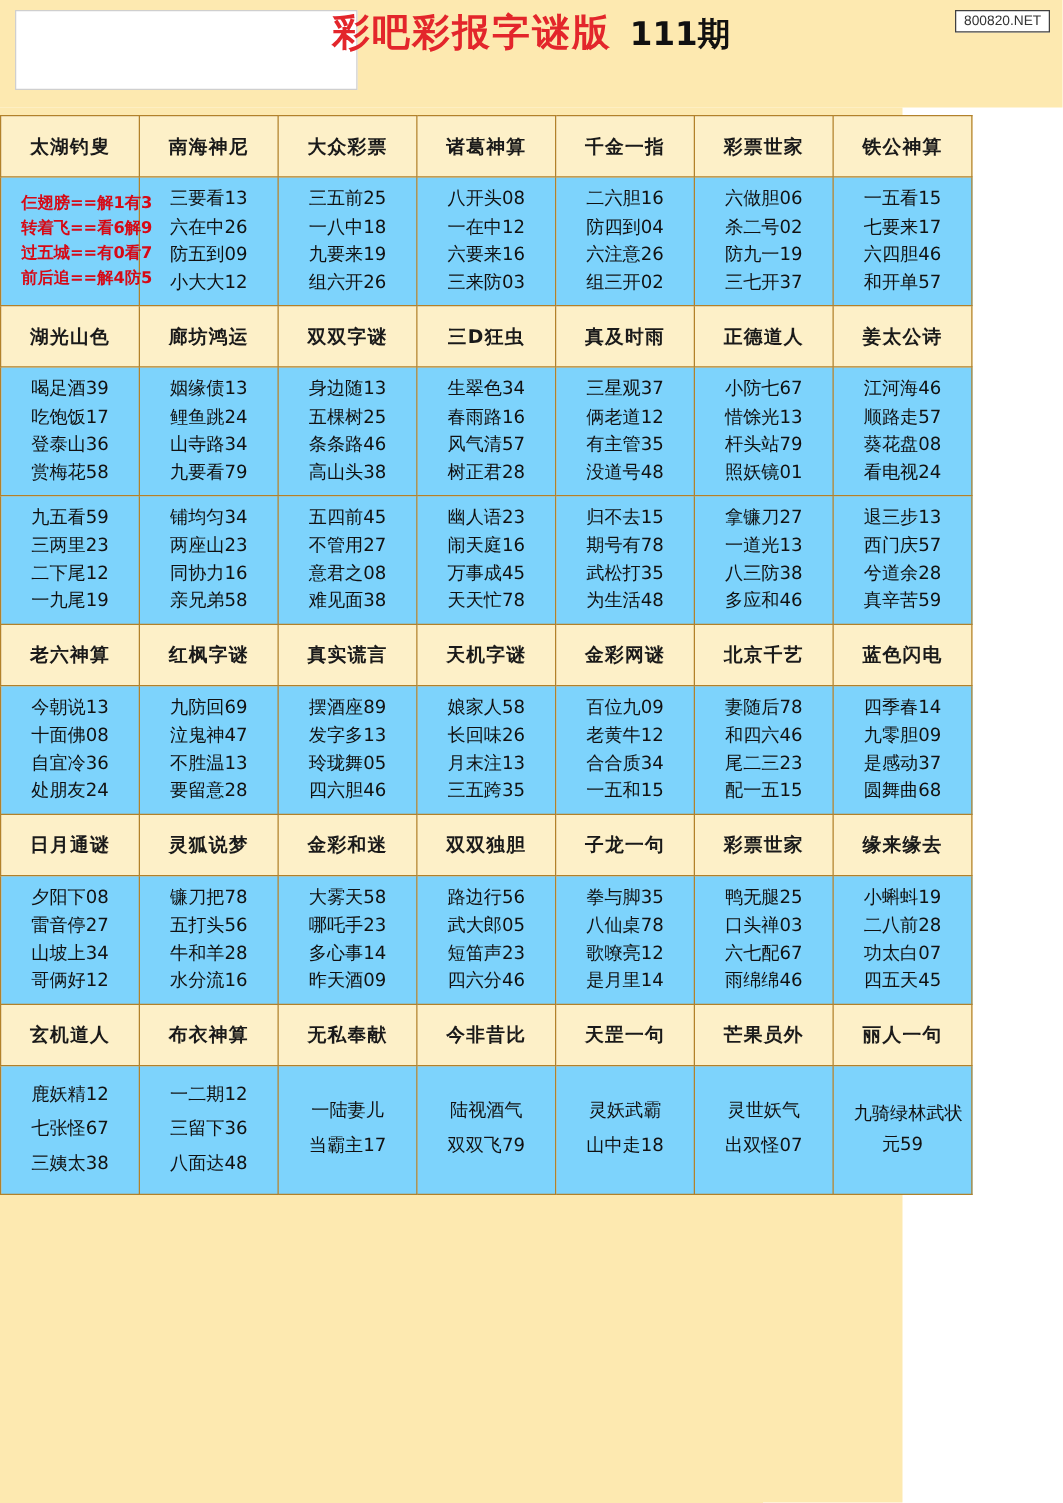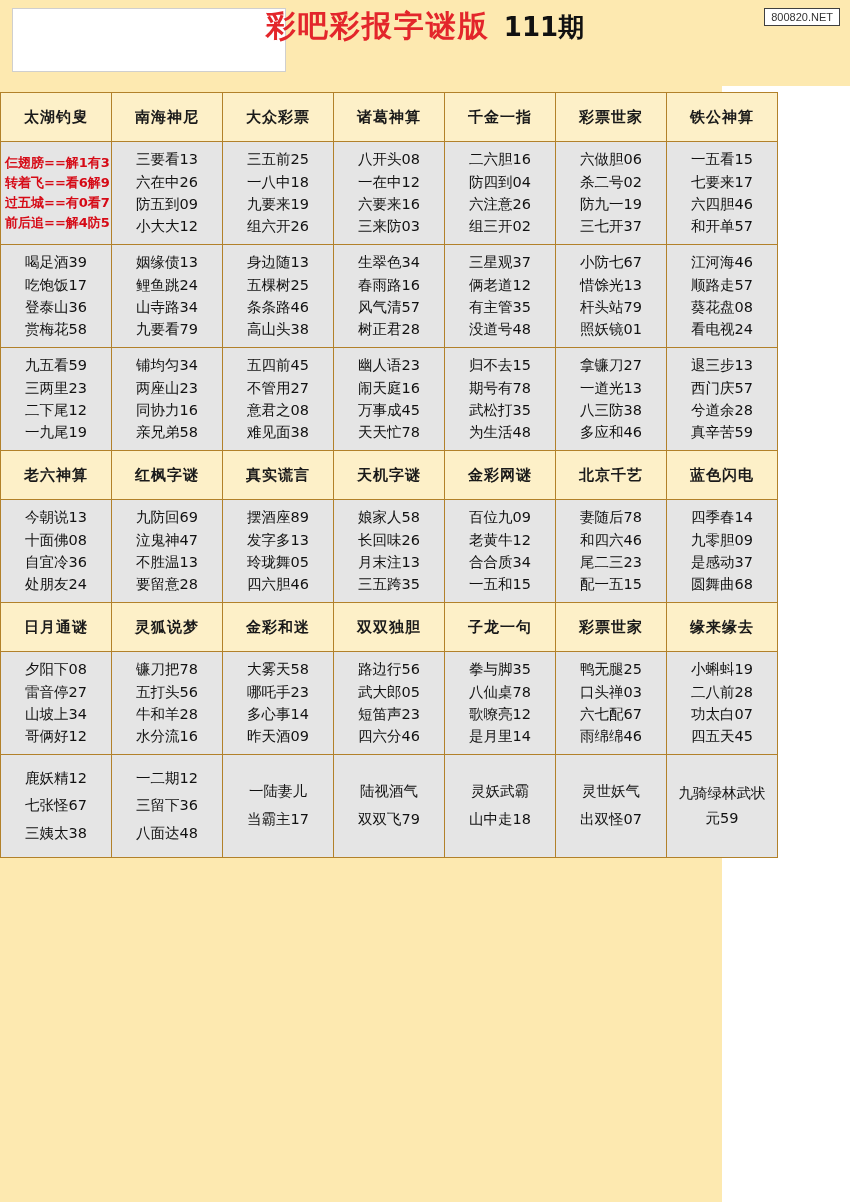--- a/index.html
+++ b/index.html
@@ -88,26 +88,26 @@
   }
   td.hdr {
     background: #fdf0c8;
     font-weight: bold;
     font-size: 15px;
     color: #1a1a1a;
     height: 46px;
     letter-spacing: 1px;
   }
   td.cell {
-    background: #e5e5e5;
+    background: #7dd3fc;
     height: 94px;
     font-size: 14.5px;
     color: #111111;
     line-height: 1.55;
-    padding: 4px 4px;
+    padding: 4px 16px;
   }
   td.cell .ln {
     display: block;
     white-space: nowrap;
   }
   td.cell.red .ln {
     color: #d60a16;
     font-weight: bold;
     font-size: 13px;
   }
@@ -179,20 +179,29 @@
             <span class="ln">三七开37</span>
           </td>
           <td class="cell">
             <span class="ln">一五看15</span>
             <span class="ln">七要来17</span>
             <span class="ln">六四胆46</span>
             <span class="ln">和开单57</span>
           </td>
         </tr>
         <tr>
+          <td class="hdr">湖光山色</td>
+          <td class="hdr">廊坊鸿运</td>
+          <td class="hdr">双双字谜</td>
+          <td class="hdr">三D狂虫</td>
+          <td class="hdr">真及时雨</td>
+          <td class="hdr">正德道人</td>
+          <td class="hdr">姜太公诗</td>
+        </tr>
+        <tr>
           <td class="cell">
             <span class="ln">喝足酒39</span>
             <span class="ln">吃饱饭17</span>
             <span class="ln">登泰山36</span>
             <span class="ln">赏梅花58</span>
           </td>
           <td class="cell">
             <span class="ln">姻缘债13</span>
             <span class="ln">鲤鱼跳24</span>
             <span class="ln">山寺路34</span>
@@ -373,20 +382,29 @@
             <span class="ln">雨绵绵46</span>
           </td>
           <td class="cell">
             <span class="ln">小蝌蚪19</span>
             <span class="ln">二八前28</span>
             <span class="ln">功太白07</span>
             <span class="ln">四五天45</span>
           </td>
         </tr>
         <tr>
+          <td class="hdr">玄机道人</td>
+          <td class="hdr">布衣神算</td>
+          <td class="hdr">无私奉献</td>
+          <td class="hdr">今非昔比</td>
+          <td class="hdr">天罡一句</td>
+          <td class="hdr">芒果员外</td>
+          <td class="hdr">丽人一句</td>
+        </tr>
+        <tr>
           <td class="cell sparse">
             <span class="ln">鹿妖精12</span>
             <span class="ln">七张怪67</span>
             <span class="ln">三姨太38</span>
           </td>
           <td class="cell sparse">
             <span class="ln">一二期12</span>
             <span class="ln">三留下36</span>
             <span class="ln">八面达48</span>
           </td>

